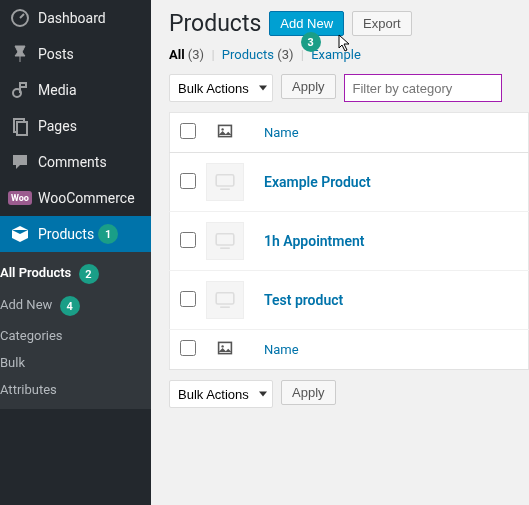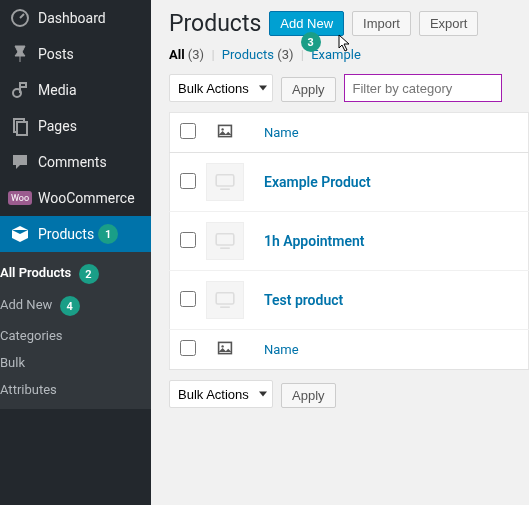--- a/index.html
+++ b/index.html
@@ -17,21 +17,21 @@
 .main { flex: 1; padding: 10px 0 0 18px; background: #f1f1f1; overflow: hidden; }
 .heading { display: flex; align-items: center; gap: 8px; margin-bottom: 10px; position: relative; }
 .heading h1 { font-size: 23px; font-weight: 400; color: #23282d; }
 .btn { padding: 4px 10px; border: 1px solid #ccc; background: #f7f7f7; color: #555; font-size: 13px; cursor: pointer; border-radius: 2px; }
 .btn.primary { background: #00a0d2; border-color: #0073aa; color: #fff; position: relative; }
 .cursor { position: absolute; left: 68px; top: 22px; }
 .filters { margin-bottom: 12px; font-size: 13px; color: #000; }
 .filters a { color: #0073aa; text-decoration: none; }
 .filters .count { color: #555; }
 .filters .sep { color: #ccc; margin: 0 4px; }
-.bulk-row { display: flex; gap: 8px; align-items: flex-end; margin-bottom: 10px; }
+.bulk-row { display: flex; gap: 8px; align-items: flex-start; margin-bottom: 10px; }
 .select { padding: 4px 22px 4px 8px; border: 1px solid #ddd; background: #fff; font-size: 13px; height: 28px; appearance: none; border-radius: 2px; position: relative; }
 .select-wrap { position: relative; display: inline-block; }
 .select-wrap::after { content: ""; position: absolute; right: 6px; top: 50%; transform: translateY(-50%); width: 0; height: 0; border-left: 4px solid transparent; border-right: 4px solid transparent; border-top: 5px solid #333; pointer-events: none; }
 .select-wrap::before { content: ""; position: absolute; right: 6px; top: 30%; transform: translateY(-50%); width: 0; height: 0; border-left: 4px solid transparent; border-right: 4px solid transparent; border-bottom: 5px solid #333; pointer-events: none; }
 .filter-input { padding: 5px 8px; border: 1px solid #a21caf; background: #fff; font-size: 13px; height: 28px; width: 158px; color: #888; }
 table { width: 100%; border-collapse: collapse; background: #fff; border: 1px solid #e5e5e5; }
 th, td { padding: 10px; text-align: left; vertical-align: middle; border-bottom: 1px solid #f0f0f0; }
 th { font-weight: 400; color: #0073aa; font-size: 13px; border-bottom: 1px solid #e1e1e1; }
 th.cb, td.cb { width: 24px; padding: 10px 0 10px 10px; }
 th.thumb, td.thumb { width: 40px; text-align: center; }
@@ -84,21 +84,21 @@
   <div class="sidebar-item">
     <span class="icon">
         <svg viewBox="0 0 20 20" fill="currentColor">
           <path d="M3 3 L17 3 L17 13 L10 13 L6 17 L6 13 L3 13 Z"></path>
         </svg>
       </span>
     <span>Comments</span>
   </div>
   <div class="sidebar-item">
     <span class="icon" style="opacity:1">
-        <span style="background:#9b5c8f;color:#fff;font-size:9px;padding:2px 3px;border-radius:3px;font-weight:normal">Woo</span>
+        <span style="background:#9b5c8f;color:#fff;font-size:9px;padding:2px 3px;border-radius:3px;font-weight:bold">Woo</span>
       </span>
     <span>WooCommerce</span>
   </div>
   <div class="sidebar-item active">
     <span class="icon">
         <svg viewBox="0 0 20 20" fill="currentColor">
           <path d="M2 6 L10 2 L18 6 L18 14 L10 18 L2 14 Z M2 6 L10 10 L18 6 M10 10 L10 18"></path>
         </svg>
       </span>
     <span>Products</span>
@@ -122,21 +122,20 @@
 <div class="main">
   <div class="heading">
     <h1>Products</h1>
     <button class="btn primary">
       <span>Add New</span>
       <span class="badge" style="position:absolute;left:50%;transform:translateX(-50%);top:20px">3</span>
       <span class="cursor"><svg width="16" height="18" viewBox="0 0 16 18">
             <path d="M1 1 L1 14 L4 11 L7 17 L9 16 L6 10 L11 10 Z" fill="#fff" stroke="#000" stroke-width="1"></path>
           </svg></span>
     </button>
-    <button class="btn">Import</button>
     <button class="btn">Export</button>
   </div>
 
   <div class="filters">
     <strong>All</strong>
     <span class="count">(3)</span>
     <span class="sep">|</span>
     <a href="#">Products</a>
     <span class="count">(3)</span>
     <span class="sep">|</span>

